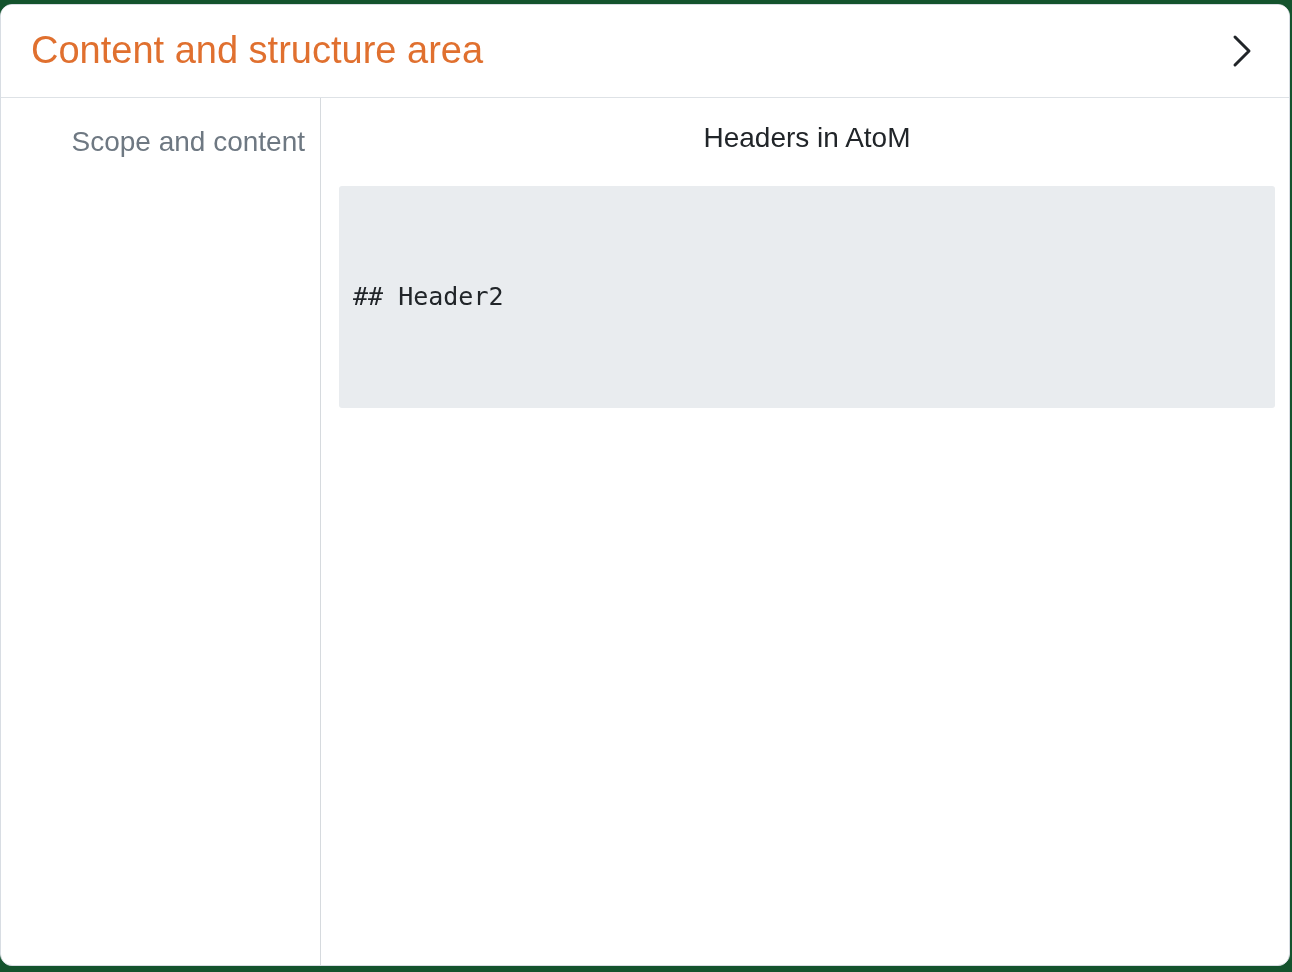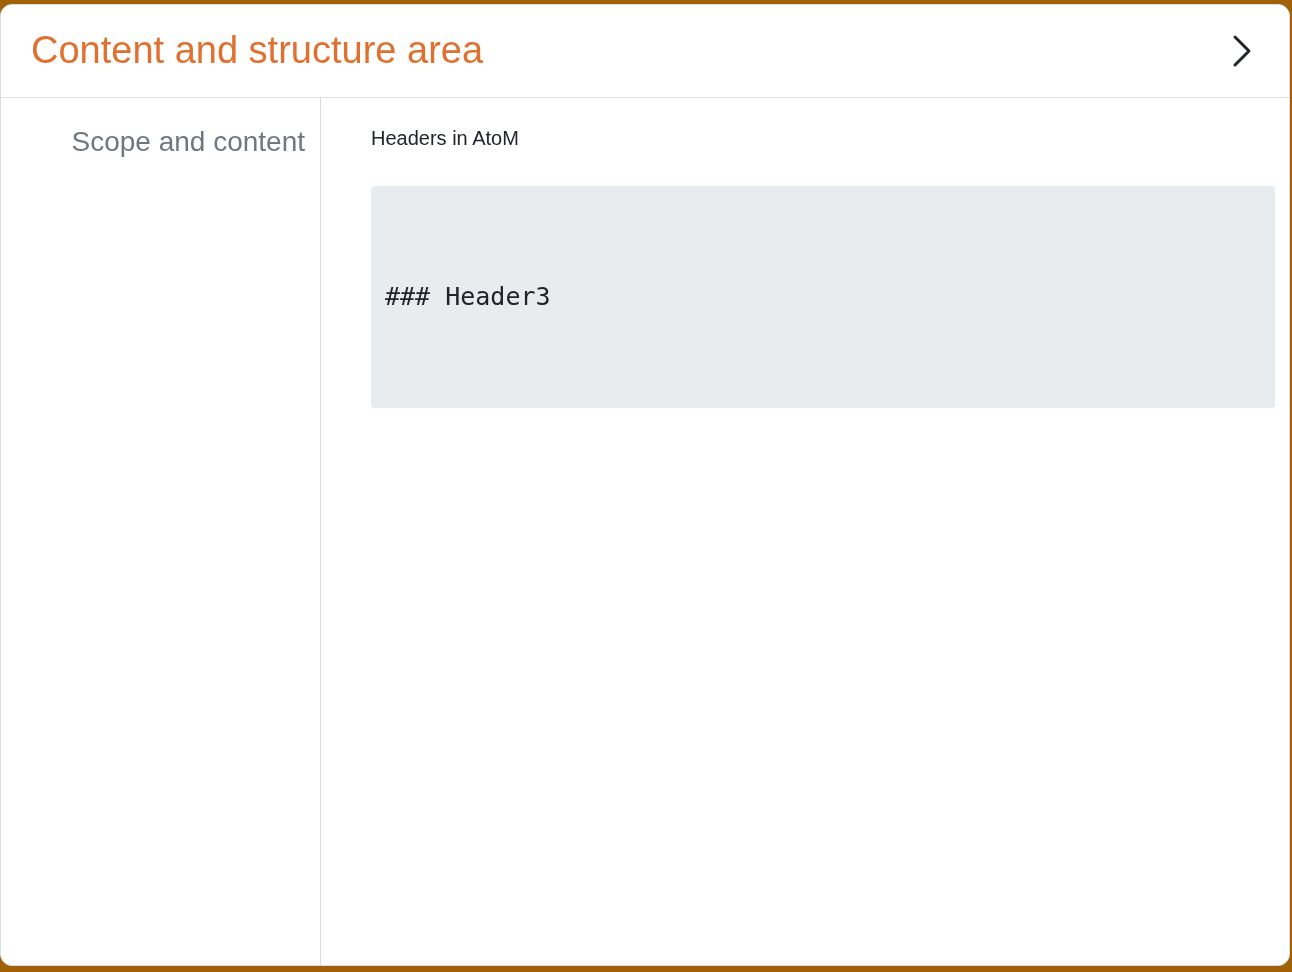--- a/index.html
+++ b/index.html
@@ -7,21 +7,21 @@
     margin: 0;
     padding: 0;
     background: #ffffff;
     font-family: "Liberation Sans", sans-serif;
     color: #212529;
   }
   .stage {
     position: relative;
     width: 1292px;
     height: 972px;
-    background: #a16207;
+    background: #14532d;
     overflow: hidden;
   }
   .card {
     position: absolute;
     left: 0;
     top: 4px;
     width: 1290px;
     height: 962px;
     background: #ffffff;
     border: 1px solid #d8dde3;
@@ -49,45 +49,45 @@
   .chevron {
     width: 22px;
     height: 36px;
     flex: 0 0 auto;
   }
   .body-row {
     flex: 1 1 auto;
     display: flex;
     align-items: stretch;
     min-height: 0;
-    gap: 32px;
   }
   .label-col {
     width: 320px;
     flex: 0 0 320px;
     border-right: 1px solid #d6dade;
     padding: 26px 15px 0 0;
     text-align: right;
   }
   .field-label {
     color: #6e7882;
     font-size: 28px;
     font-weight: 400;
     line-height: 1.3;
   }
   .content-col {
     flex: 1 1 auto;
     padding: 22px 14px 0 18px;
     min-width: 0;
   }
   .intro-text {
-    font-size: 20px;
+    font-size: 28px;
     line-height: 36px;
     margin: 0 0 30px 0;
     color: #212529;
+    text-align: center;
   }
   .code-block {
     background: #e9ecef;
     border-radius: 3px;
     padding: 16px 14px;
     margin: 0 0 32px 0;
     font-family: "DejaVu Sans Mono", "Liberation Mono", monospace;
     font-size: 25px;
     line-height: 38px;
     color: #212529;
@@ -111,20 +111,20 @@
 
       <div class="label-col">
         <span class="field-label">Scope and content</span>
       </div>
 
       <div class="content-col">
 
         <p class="intro-text">Headers in AtoM</p>
 
         <div class="code-block">
-          <div>### Header3</div>
+          <div>## Header2</div>
         </div>
 
       </div>
     </div>
 
   </div>
 </div>
 
 </body></html>

